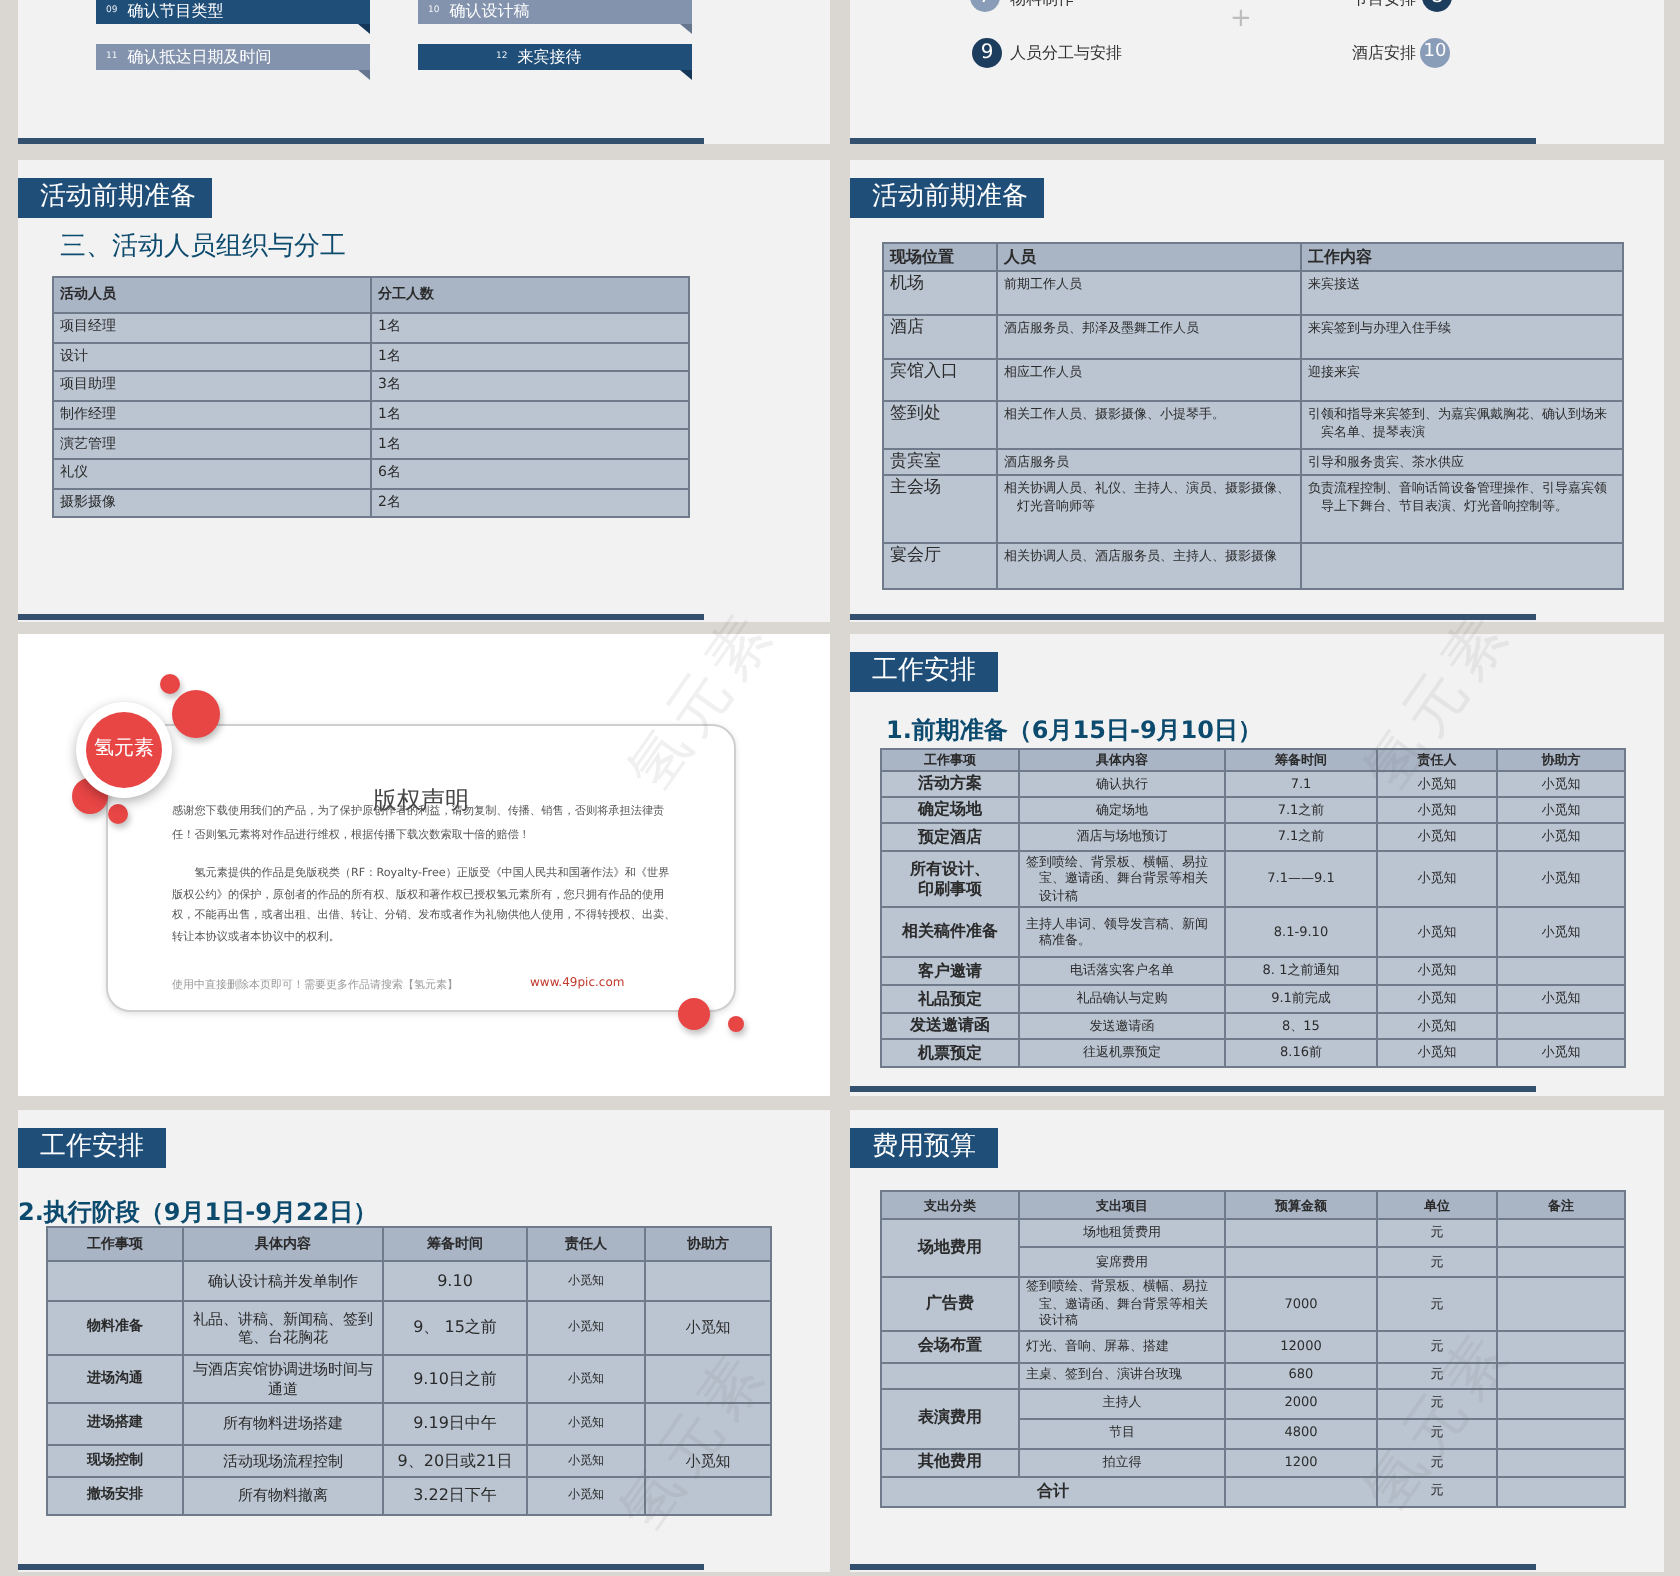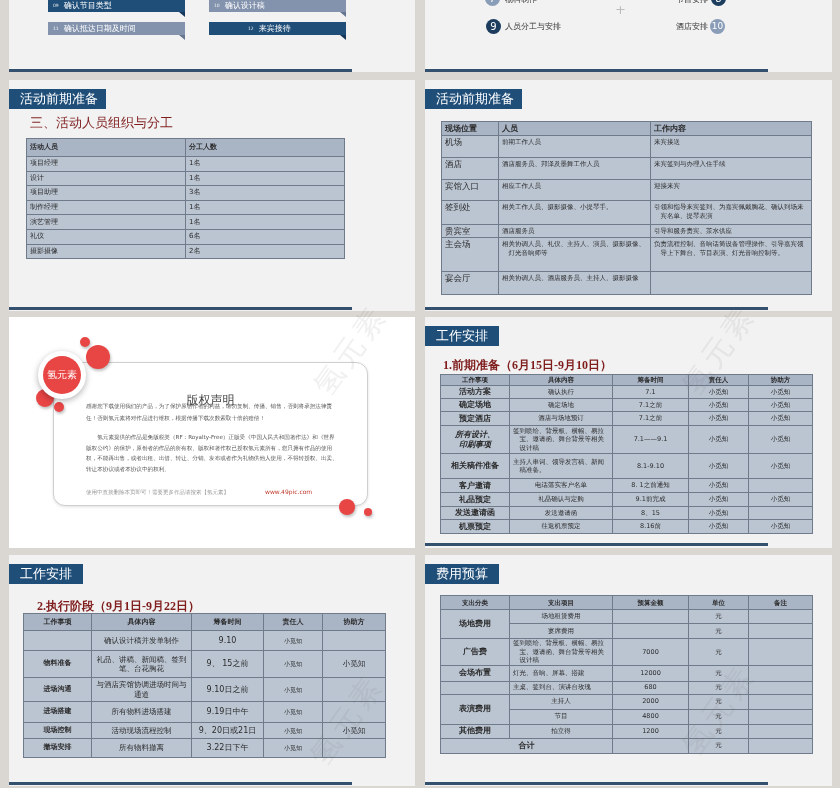--- a/index.html
+++ b/index.html
@@ -8,21 +8,21 @@
     background: #dad6d1;
     font-family: "DejaVu Sans", "Liberation Sans", sans-serif;
   }
   .slide { position: absolute; background: #f2f2f2; overflow: hidden; }
   .slide.white { background: #ffffff; }
   .slide-line { position: absolute; left: 0; height: 3px; background: #34506f; }
   .tag {
     position: absolute; left: 0; height: 20px; background: #1f4e79; color: #fff;
     font-size: 13px; line-height: 20px; padding-left: 11px; white-space: nowrap;
   }
-  .subtitle { position: absolute; color: #7f1d1d; white-space: nowrap; font-family: Liberation Serif, serif; }
+  .subtitle { position: absolute; color: #0c4a6e; white-space: nowrap; }
 
   
   .banner { position: absolute; color: #fff; white-space: nowrap; display: flex; align-items: center; padding-left: 5px; }
   .banner.dark { background: #1f4e79; }
   .banner.grey { background: #8393ad; }
   .banner .bnum { font-size: 4.5px; margin-right: 5px; opacity: .9; }
   .banner .blabel { font-size: 8px; }
   .banner .fold { position: absolute; right: 0; bottom: -5px; width: 0; height: 0; border-left: 6px solid transparent; }
   .banner.dark .fold { border-top: 5px solid #14375a; }
   .banner.grey .fold { border-top: 5px solid #66768f; }
@@ -33,21 +33,21 @@
   .numc.grey { background: #8a9db8; }
   .nlabel { position: absolute; font-size: 8px; color: #333; white-space: nowrap; }
   .plus { position: absolute; font-size: 13px; color: #bdbdbd; }
 
   
   .tbl { position: absolute; border-collapse: collapse; table-layout: fixed; }
   .tbl th, .tbl td { border: 1px solid #6f7a8a; padding: 0 3px; color: #2b2b2b; overflow: hidden; vertical-align: middle; }
   .tbl th { background: #a9b4c5; font-weight: bold; }
   .tbl td { background: #bbc5d2; }
   .hang { text-indent: -1em; padding-left: calc(3px + 1em) !important; text-align: left !important; }
-  .pre { white-space: pre-line; font-style: italic; }
+  .pre { white-space: pre-line; }
 
   .t-staff th, .t-staff td { font-size: 7px; line-height: 9px; text-align: left; }
   .t-site th { font-size: 8px; text-align: left; }
   .t-site td { vertical-align: top; padding-top: 2px; font-size: 6.5px; line-height: 9px; }
   .t-site td.loc { font-size: 8.5px; line-height: 11px; padding-top: 1px; }
   .t-prep th, .t-budget th { font-size: 6.5px; text-align: center; line-height: 8px; }
   .t-prep td, .t-budget td { font-size: 6.5px; text-align: center; line-height: 8.5px; }
   .t-prep td.task, .t-budget td.cat { font-size: 8px; font-weight: bold; line-height: 9.5px; }
   .t-budget td.left { text-align: left; }
   .t-exec th { font-size: 7px; text-align: center; }
@@ -311,21 +311,21 @@
           <td>小觅知</td>
           <td>小觅知</td>
         </tr>
   </tbody>
     </table>
   <div class="slide-line" style="top:226px;width:343px;"></div>
 </div>
 
 <div class="slide" style="left:9px;top:555px;width:406px;height:231px;">
   <div class="tag" style="top:9px;width:74px;">工作安排</div>
-  <div class="subtitle" style="left:28px;top:43px;font-size:12px;font-weight:bold;">2.执行阶段（9月1日-9月22日）</div>
+  <div class="subtitle" style="left:0;top:43px;font-size:12px;font-weight:bold;">2.执行阶段（9月1日-9月22日）</div>
   <table class="tbl t-exec" style="left:14px;top:58px;width:363px;">
     <colgroup>
         <col style="width:68px">
         <col style="width:100px">
         <col style="width:72px">
         <col style="width:59px">
         <col>
       </colgroup>
     <tbody>
         <tr style="height:17px">

